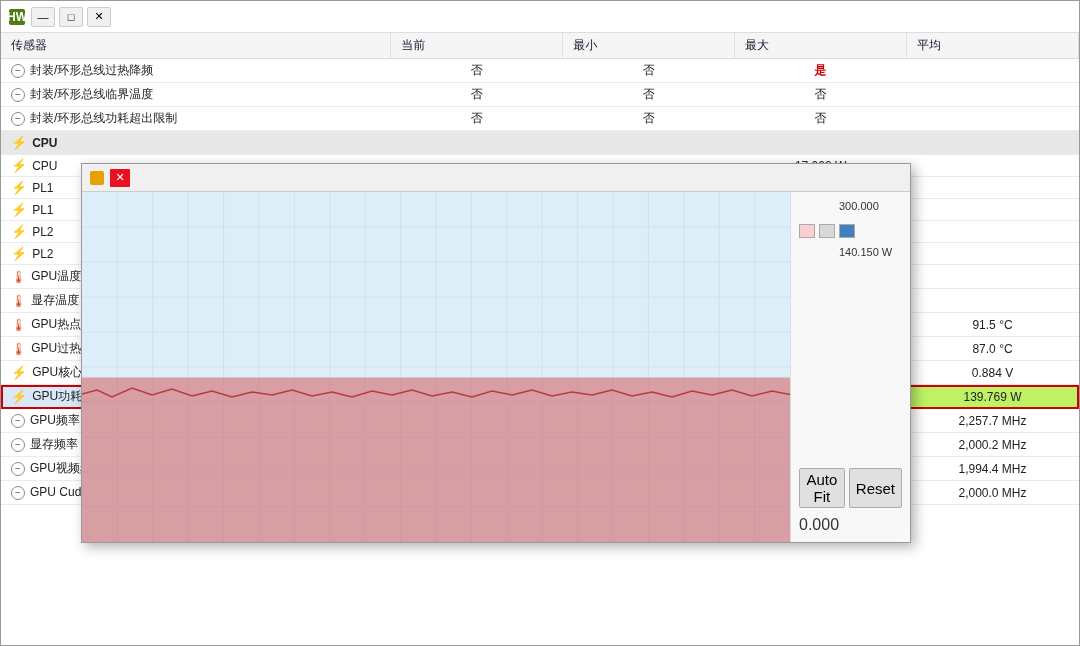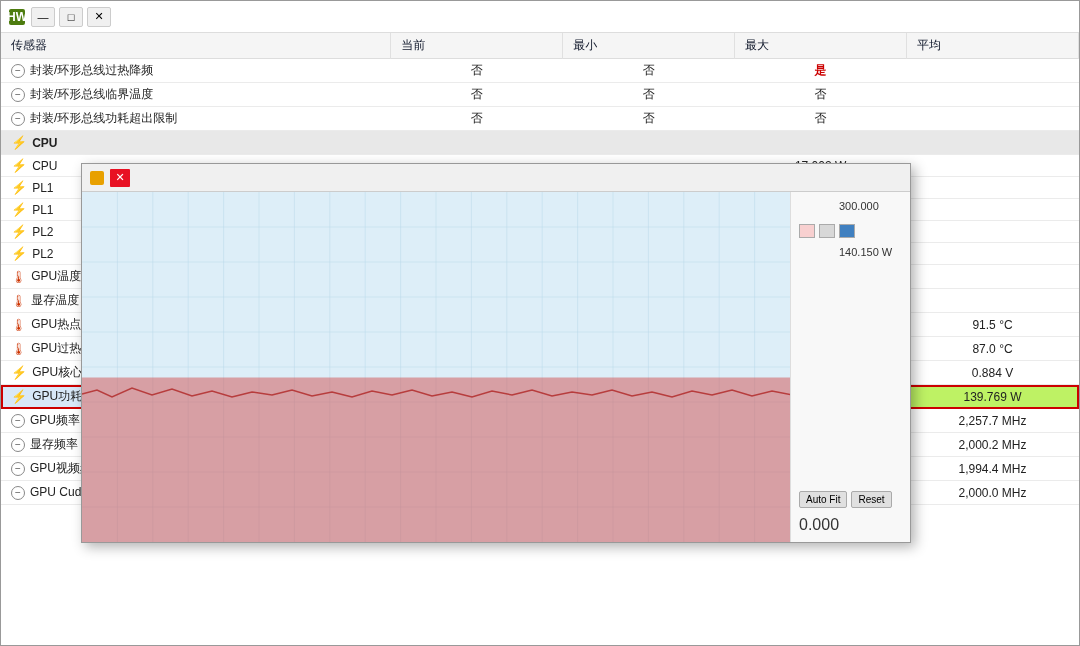--- a/index.html
+++ b/index.html
@@ -195,21 +195,21 @@
       border: 1px solid #aaa;
     }
 
     .chart-buttons {
       display: flex; gap: 4px; margin-top: auto;
     }
     .chart-btn {
       background: #e0e0e0;
       border: 1px solid #aaa;
       padding: 2px 6px;
-      font-size: 10px;
+      font-size: 15px;
       cursor: pointer;
       border-radius: 2px;
     }
 
     .chart-bottom-value {
       color: #333; font-size: 16px;
     }
 
     
     .chart-svg {

